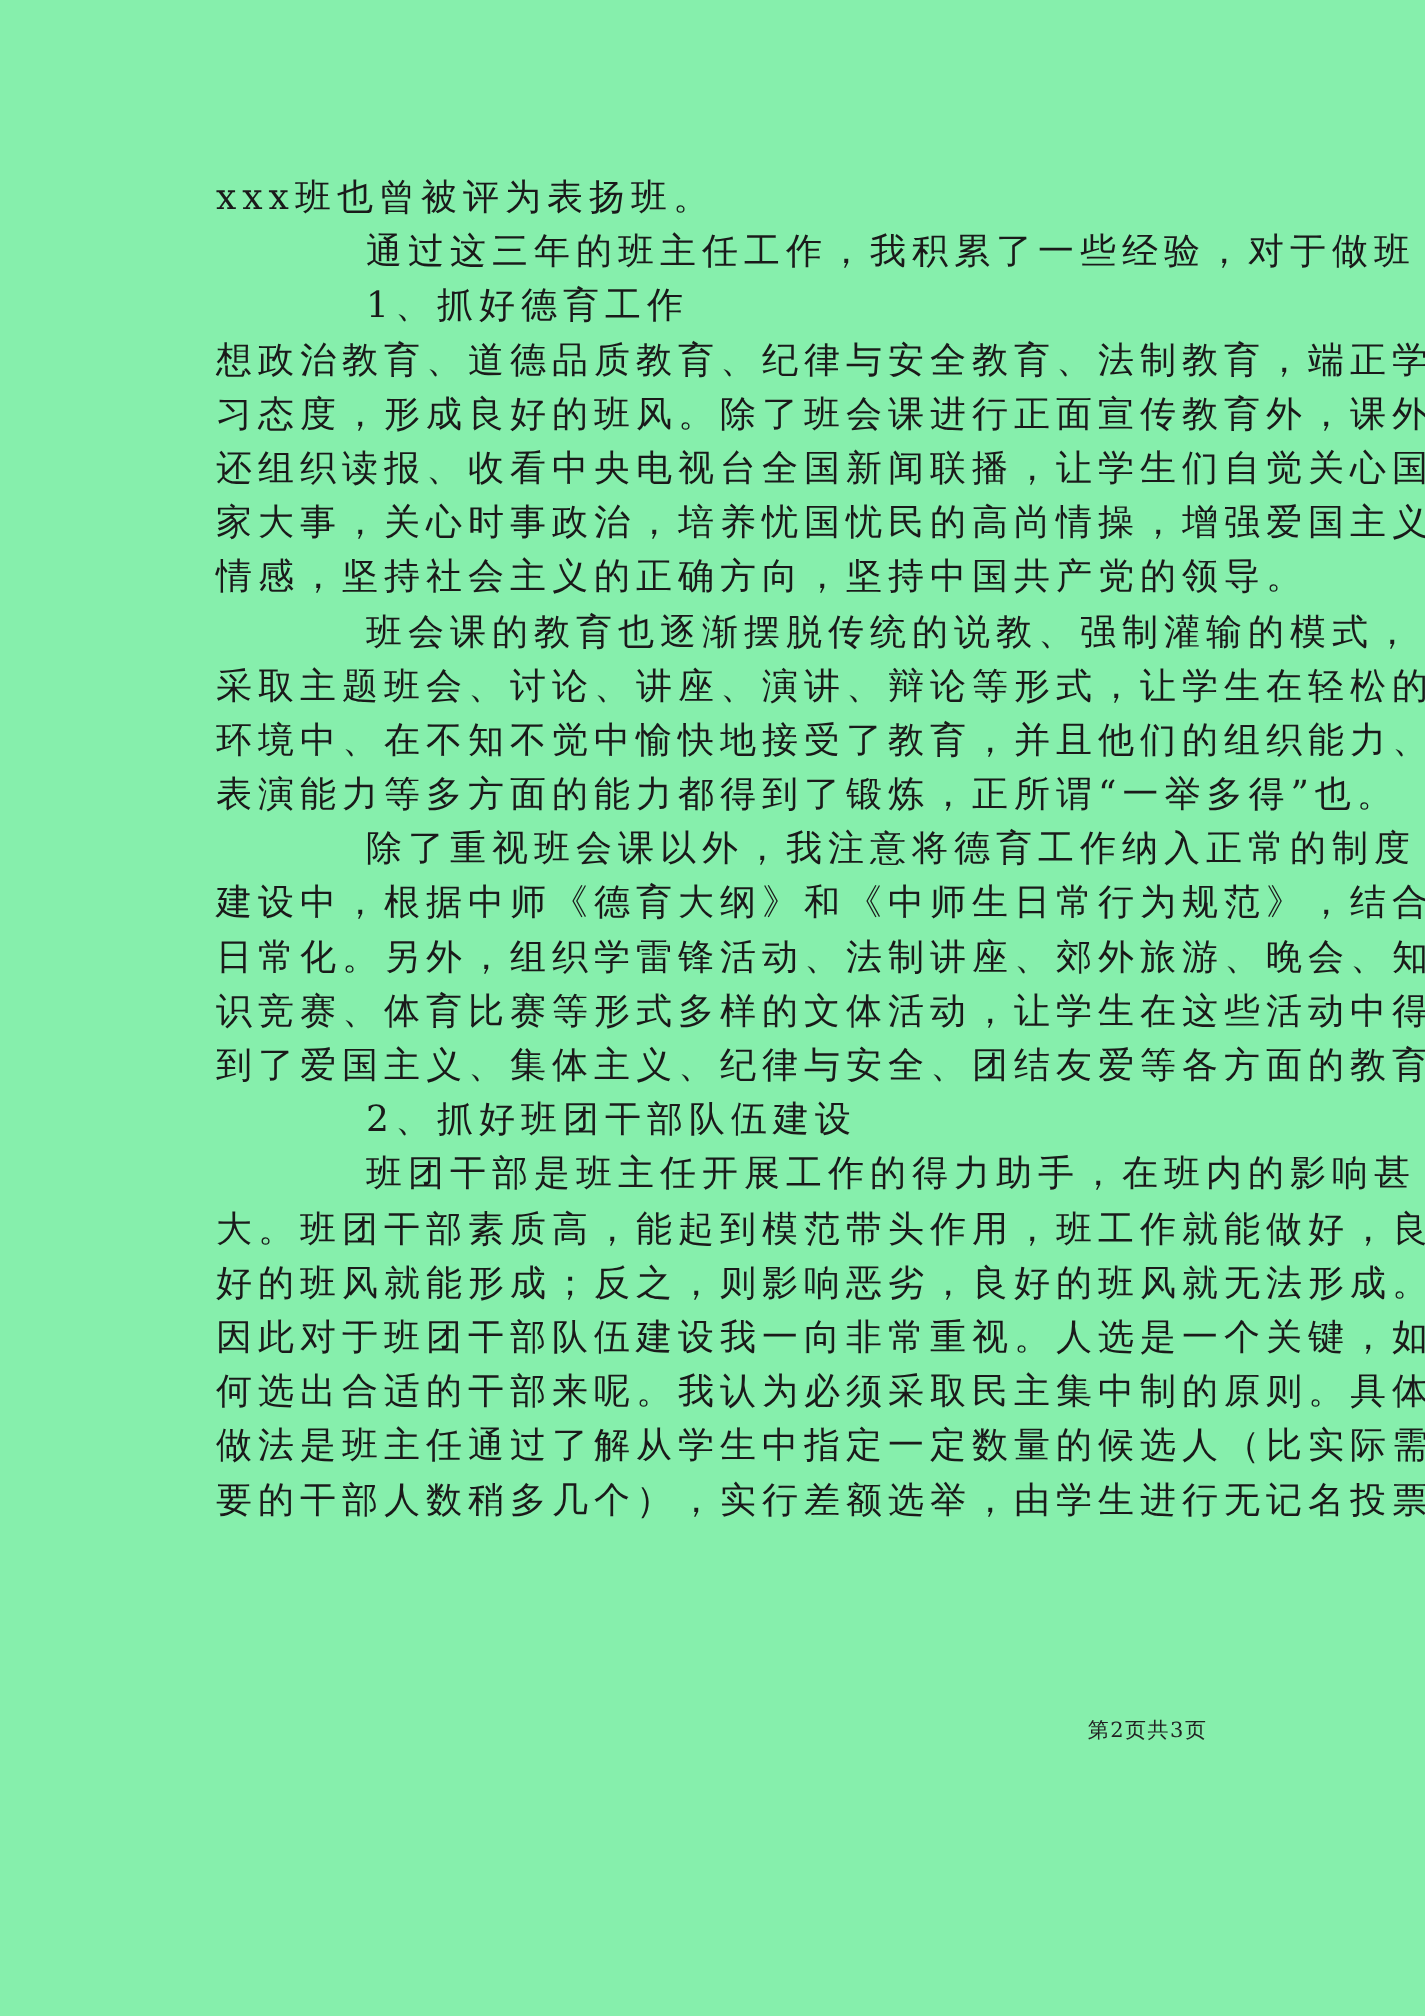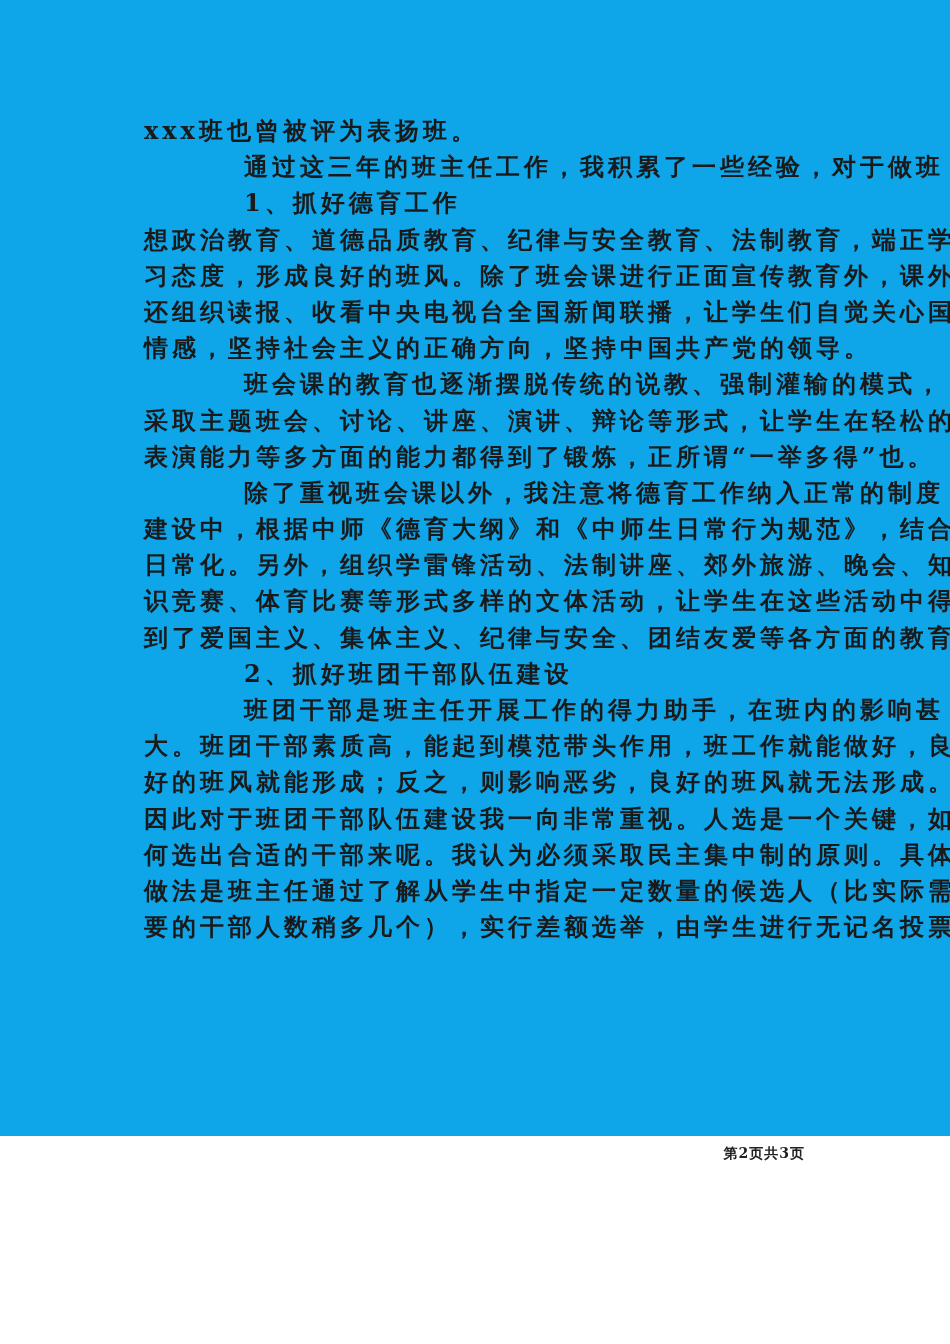--- a/index.html
+++ b/index.html
@@ -1,39 +1,41 @@
 <!DOCTYPE html>
 <html><head>
 <meta charset="utf-8">
 <style>
   html, body { margin: 0; padding: 0; background: #ffffff; }
   body { width: 950px; height: 1344px; position: relative; overflow: hidden;
          font-family: "DejaVu Serif", "Liberation Serif", serif; color: #1a1a1a; }
-  .page { position: absolute; left: 0; top: 0; width: 950px; height: 1136px; background: #0ea5e9; font-weight: bold; }
+  .page { position: absolute; left: 0; top: 0; width: 950px; height: 1344px; background: #86efac; }
   .body-text { position: absolute; left: 144px; top: 113px; width: 690px; }
   .line { height: 36.2px; line-height: 36.2px; font-size: 24px; white-space: nowrap;
           letter-spacing: 4px; overflow: visible; }
   .line.indent { padding-left: 100px; text-align: center; }
   .line.heading { padding-left: 100px; }
   .footer { position: absolute; top: 1145px; right: 145px; font-size: 14px; letter-spacing: 1px; color: #222; }
 </style>
 </head>
 <body>
 
 <div class="page">
   <div class="body-text">
     <div class="line">xxx班也曾被评为表扬班。</div>
     <div class="line indent">通过这三年的班主任工作，我积累了一些经验，对于做班</div>
     <div class="line heading">1、抓好德育工作</div>
     <div class="line">想政治教育、道德品质教育、纪律与安全教育、法制教育，端正学</div>
     <div class="line">习态度，形成良好的班风。除了班会课进行正面宣传教育外，课外</div>
     <div class="line">还组织读报、收看中央电视台全国新闻联播，让学生们自觉关心国</div>
+    <div class="line">家大事，关心时事政治，培养忧国忧民的高尚情操，增强爱国主义</div>
     <div class="line">情感，坚持社会主义的正确方向，坚持中国共产党的领导。</div>
     <div class="line indent">班会课的教育也逐渐摆脱传统的说教、强制灌输的模式，</div>
     <div class="line">采取主题班会、讨论、讲座、演讲、辩论等形式，让学生在轻松的</div>
+    <div class="line">环境中、在不知不觉中愉快地接受了教育，并且他们的组织能力、</div>
     <div class="line">表演能力等多方面的能力都得到了锻炼，正所谓“一举多得”也。</div>
     <div class="line indent">除了重视班会课以外，我注意将德育工作纳入正常的制度</div>
     <div class="line">建设中，根据中师《德育大纲》和《中师生日常行为规范》，结合</div>
     <div class="line">日常化。另外，组织学雷锋活动、法制讲座、郊外旅游、晚会、知</div>
     <div class="line">识竞赛、体育比赛等形式多样的文体活动，让学生在这些活动中得</div>
     <div class="line">到了爱国主义、集体主义、纪律与安全、团结友爱等各方面的教育。</div>
     <div class="line heading">2、抓好班团干部队伍建设</div>
     <div class="line indent">班团干部是班主任开展工作的得力助手，在班内的影响甚</div>
     <div class="line">大。班团干部素质高，能起到模范带头作用，班工作就能做好，良</div>
     <div class="line">好的班风就能形成；反之，则影响恶劣，良好的班风就无法形成。</div>

